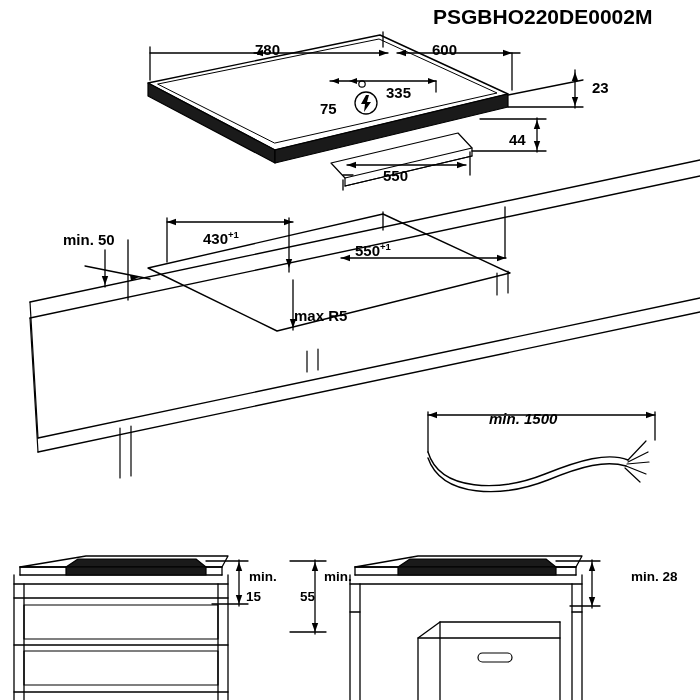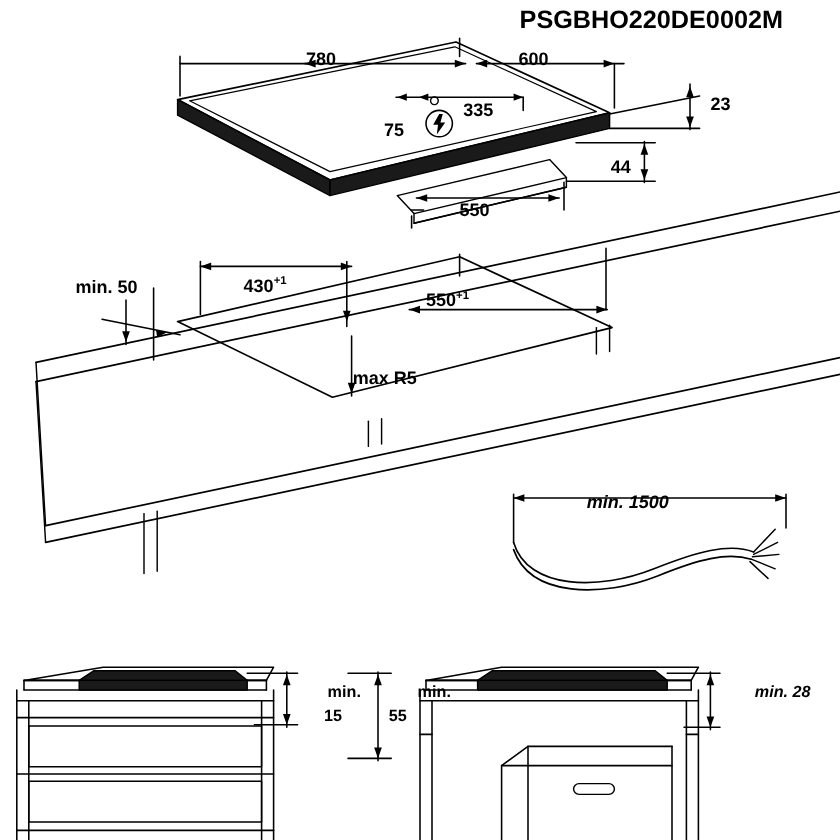--- a/index.html
+++ b/index.html
@@ -37,21 +37,20 @@
     font-size: 21px;
     font-weight: bold;
   }
   .dim {
     font-size: 15px;
     font-weight: bold;
   }
   .dim-sm {
     font-size: 13.5px;
     font-weight: bold;
-    margin-left: 24px;
   }
   .sup {
     font-size: 9.5px;
     vertical-align: super;
     font-weight: bold;
   }
 </style>
 </head>
 <body>
 
@@ -296,15 +295,15 @@
   <div class="lbl dim" style="left:294px; top:283px;margin-top:25px;">max R5</div>
 
   <div class="lbl dim" style="left:489px; top:411px;font-style:italic;">min. 1500</div>
 
   <div class="lbl dim-sm" style="left:249px; top:570px;">min.</div>
   <div class="lbl dim-sm" style="left:246px; top:590px;">15</div>
 
   <div class="lbl dim-sm" style="left:324px; top:570px;">min.</div>
   <div class="lbl dim-sm" style="left:300px; top:590px;">55</div>
 
-  <div class="lbl dim-sm" style="left:605px; top:570px;font-style:italic;">min. 28</div>
+  <div class="lbl dim-sm" style="left:631px; top:570px;">min. 28</div>
 
 </div>
 
 </body></html>

